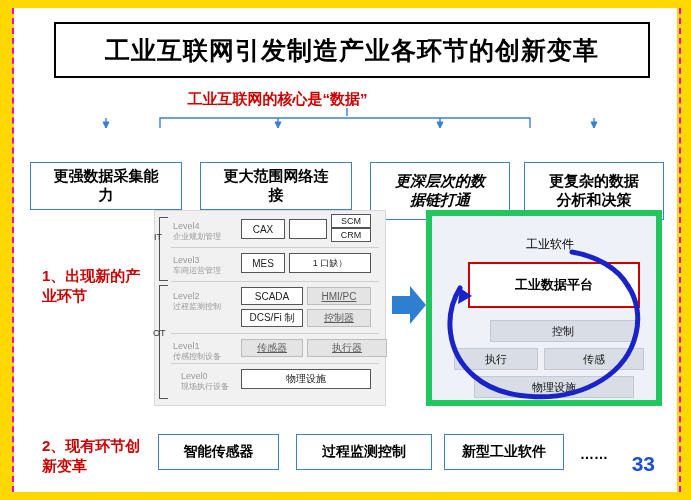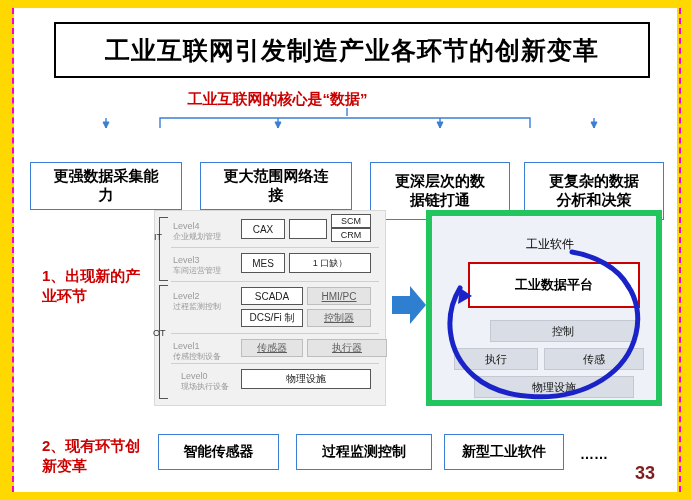--- a/index.html
+++ b/index.html
@@ -53,21 +53,21 @@
     background:#fff;
     display:flex; align-items:center; justify-content:center;
     text-align:center;
     font-size: 15px; font-weight:bold; color:#000;
     padding: 2px 18px; box-sizing:border-box;
     line-height: 1.25;
     margin-top: 36px;
   }
   #card0 { left: 0px;   width: 152px; height: 48px; }
   #card1 { left: 170px; width: 152px; height: 48px; }
-  #card2 { left: 340px; width: 140px; height: 58px; }
+  #card2 { left: 340px; width: 140px; height: 58px; font-style: italic; }
   #card3 { left: 494px; width: 140px; height: 58px; }
 
   
   .conn { position:absolute; stroke:#3a7fd5; }
 
   .leftlabel {
     position:absolute;
     font-size: 15px; font-weight:bold; color:#cc0000;
     line-height:1.35;
   }
@@ -144,22 +144,22 @@
     height: 36px; box-sizing:border-box;
   }
   #s0 { left: 4px;   width: 121px; }
   #s1 { left: 142px; width: 136px; }
   #s2 { left: 290px; width: 120px; }
   .ellipsis {
     position:absolute; left: 426px; top: 16px;
     font-size: 14px; font-weight:bold; color:#000;
   }
   .pagenum {
-    position:absolute; right: 22px; bottom: 8px;
-    font-size: 18px; font-weight:bold; color:#7f1d1d;
+    position:absolute; right: 22px; bottom: 16px;
+    font-size: 21px; font-weight:bold; color:#1d4ed8;
   }
 </style>
 </head>
 <body>
 
 <div class="rail left"></div>
 <div class="rail right"></div>
 
 <div class="slide">
 

